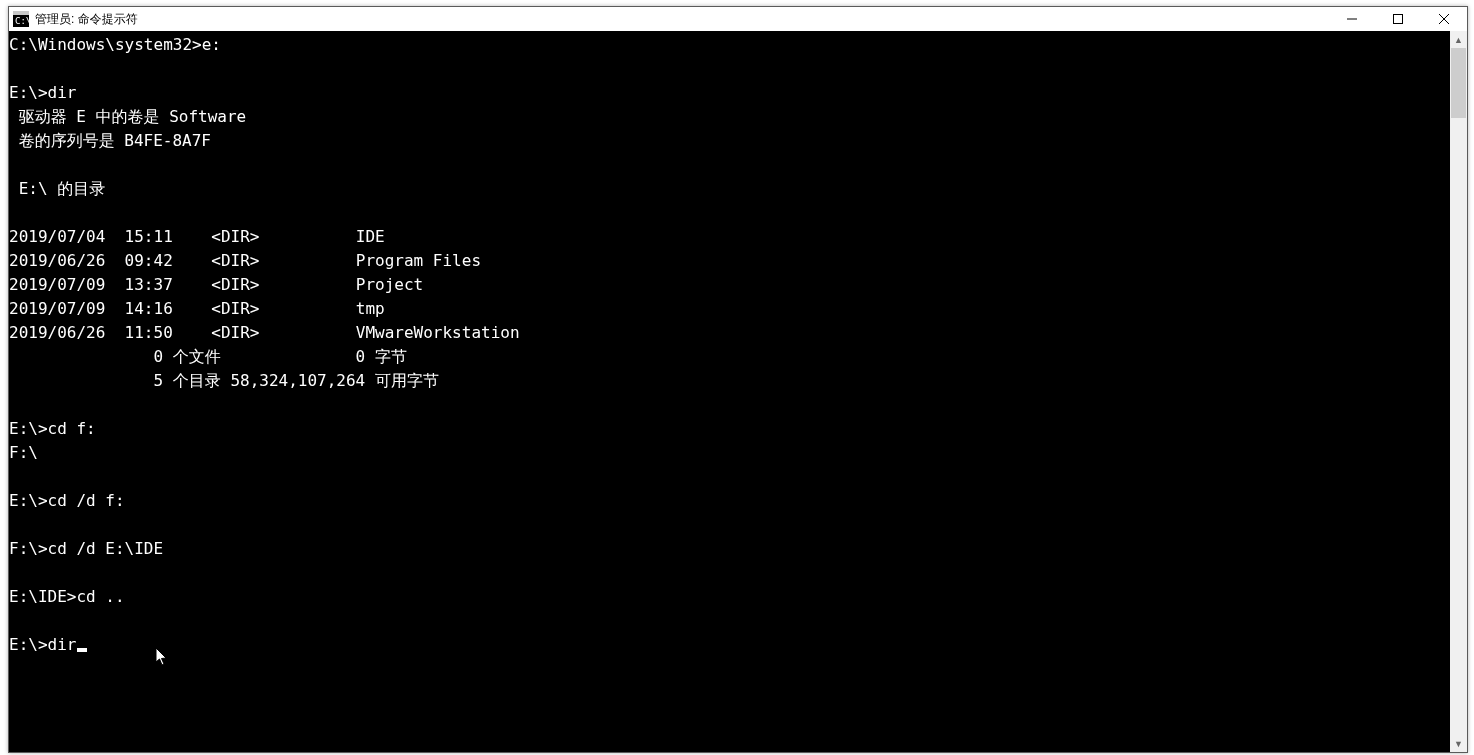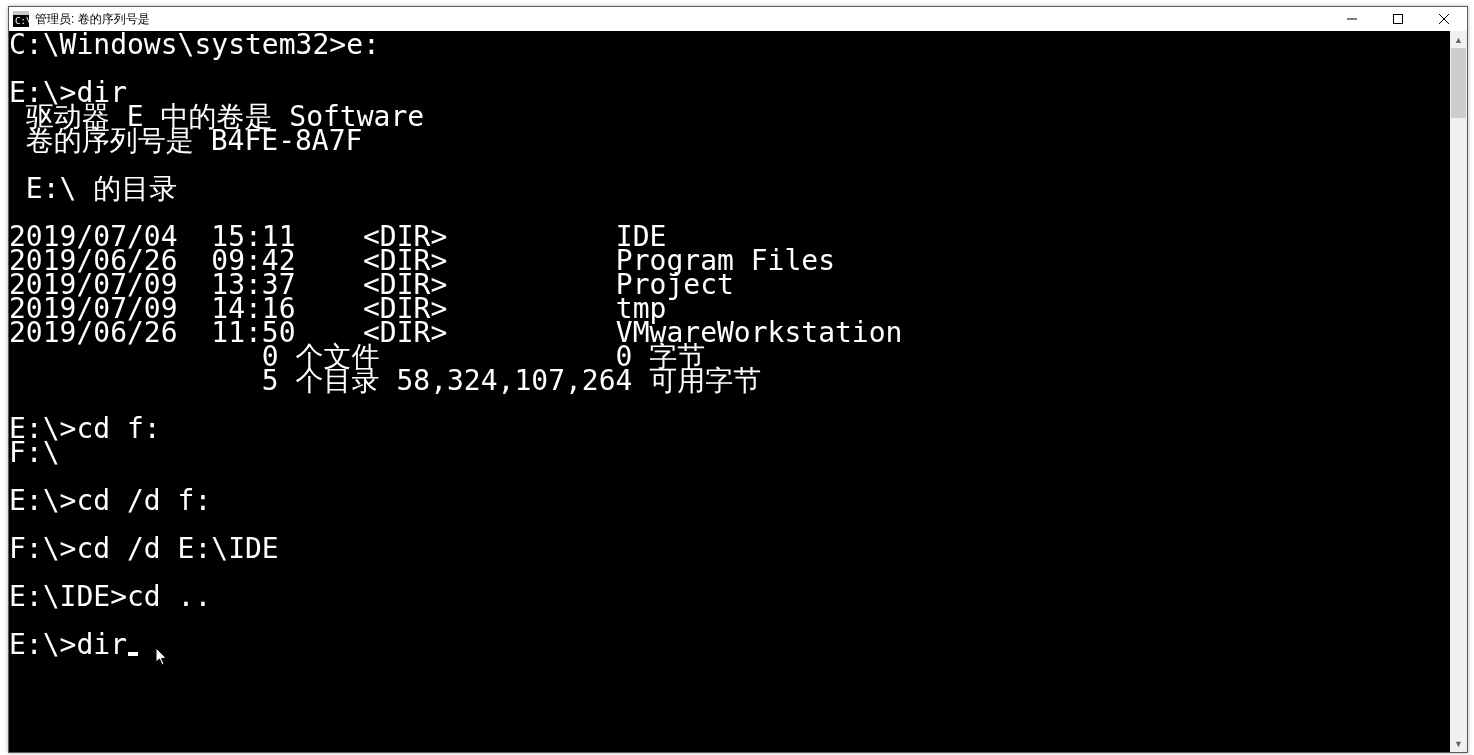--- a/index.html
+++ b/index.html
@@ -67,21 +67,21 @@
     flex: 1 1 auto;
     display: flex;
     min-height: 0;
     background: #000;
   }
   .terminal {
     flex: 1 1 auto;
     background: #000;
     color: #ffffff;
     font-family: "NSimSun", "SimSun", "Consolas", monospace;
-    font-size: 28px;
+    font-size: 16px;
     line-height: 24px;
     white-space: pre;
     padding: 2px 0 0 0;
     overflow: hidden;
   }
   .scrollbar {
     width: 17px;
     background: #f0f0f0;
     position: relative;
     flex: 0 0 auto;
@@ -132,21 +132,21 @@
 <div class="window">
 
   <div class="titlebar">
     <span class="app-icon">
       <svg viewBox="0 0 16 16">
         <rect x="0" y="0" width="16" height="16" fill="#000"></rect>
         <rect x="0" y="0" width="16" height="4" fill="#c8c8c8"></rect>
         <text x="2" y="13" font-size="9" fill="#fff" font-family="monospace">C:\</text>
       </svg>
     </span>
-    <span class="title-text">管理员: 卷的序列号是</span>
+    <span class="title-text">管理员: 命令提示符</span>
     <span class="spacer"></span>
     <div class="win-controls">
       <button class="win-btn" aria-label="minimize">
         <svg viewBox="0 0 10 10">
             <line x1="0" y1="5" x2="10" y2="5" stroke="#000" stroke-width="1"></line>
           </svg>
       </button>
       <button class="win-btn" aria-label="maximize">
         <svg viewBox="0 0 10 10">
             <rect x="0.5" y="0.5" width="9" height="9" fill="none" stroke="#000" stroke-width="1"></rect>

